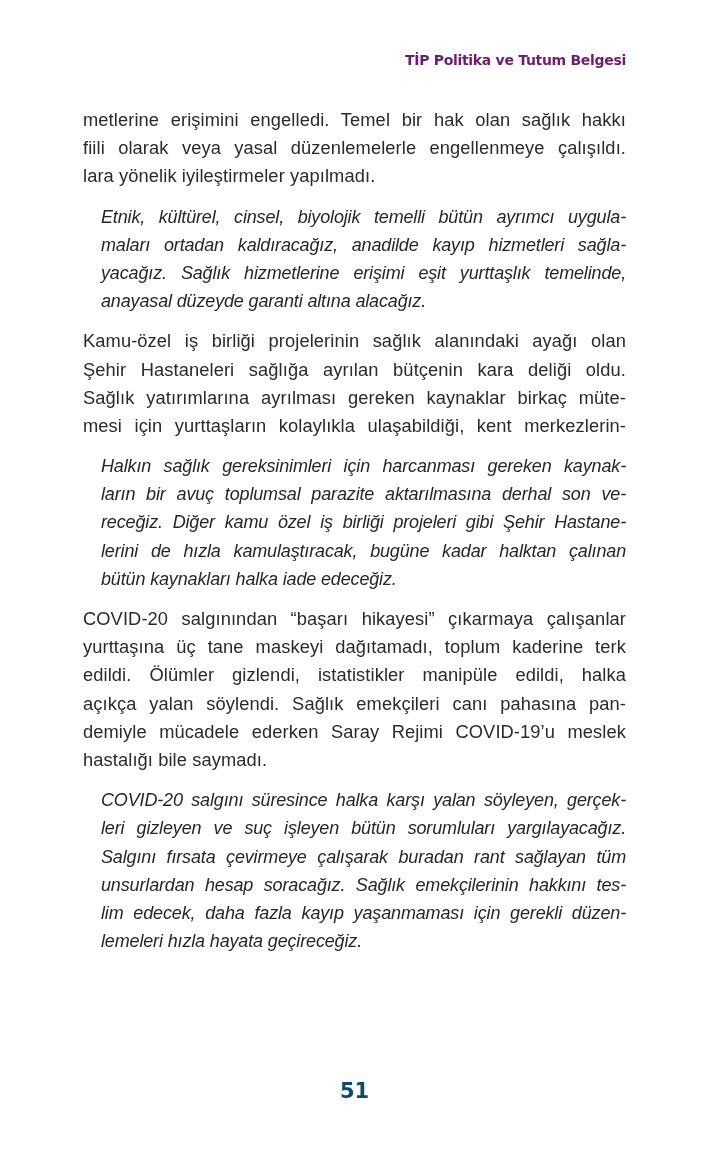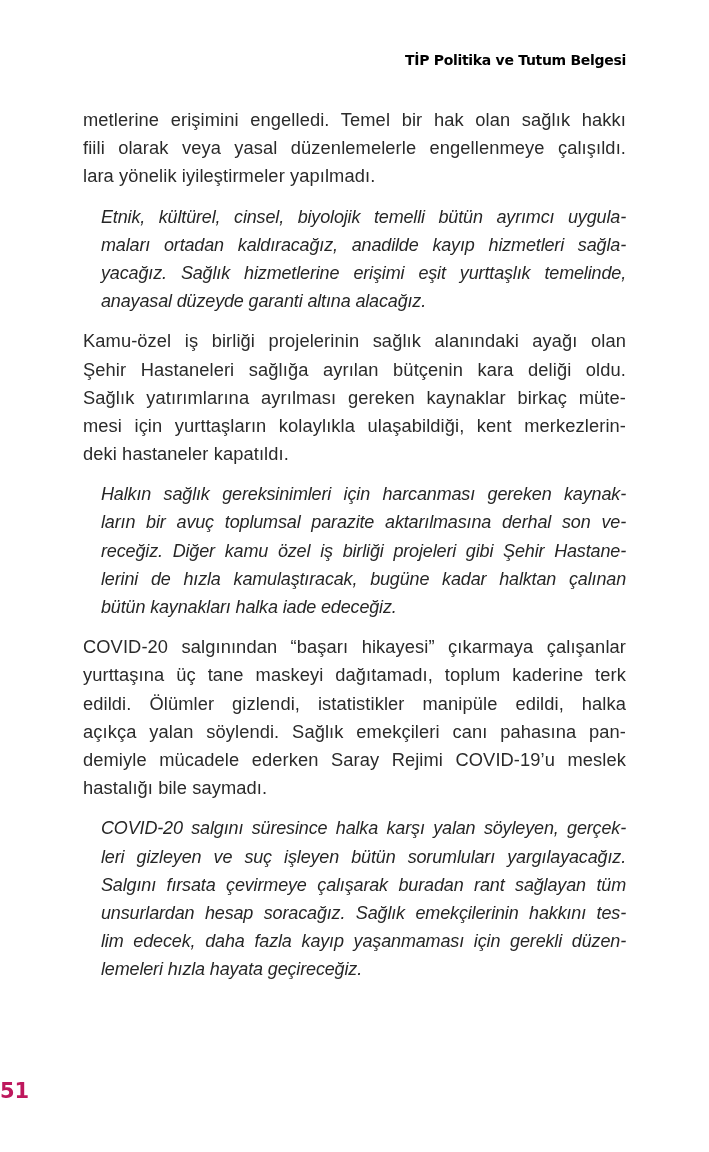--- a/index.html
+++ b/index.html
@@ -16,21 +16,21 @@
       font-family: "Liberation Sans", sans-serif;
     }
     .running-header {
       position: absolute;
       top: 52px;
       right: 83px;
       font-family: "DejaVu Sans", sans-serif;
       font-weight: bold;
       font-size: 14px;
       letter-spacing: -0.3px;
-      color: #000000;
+      color: #701a75;
     }
     .content {
       position: absolute;
       left: 83px;
       top: 106px;
       width: 543px;
     }
     .para {
       margin: 0 0 12px 0;
     }
@@ -57,25 +57,25 @@
       font-size: 18px;
       letter-spacing: -0.15px;
       color: #262626;
       margin-left: 18px;
     }
     .page-number {
       position: absolute;
       top: 1079px;
       left: 0;
       width: 709px;
-      text-align: left;
+      text-align: center;
       font-family: "DejaVu Sans", sans-serif;
       font-weight: bold;
       font-size: 21px;
-      color: #be185d;
+      color: #0c4a6e;
     }
   </style>
 </head>
 <body>
 
 <div class="running-header">TİP Politika ve Tutum Belgesi</div>
 
 <div class="content">
 
   <p class="para">
@@ -89,21 +89,20 @@
     <span class="line">maları ortadan kaldıracağız, anadilde kayıp hizmetleri sağla-</span>
     <span class="line">yacağız. Sağlık hizmetlerine erişimi eşit yurttaşlık temelinde,</span>
     <span class="line last">anayasal düzeyde garanti altına alacağız.</span>
   </p>
 
   <p class="para">
     <span class="line">Kamu-özel iş birliği projelerinin sağlık alanındaki ayağı olan</span>
     <span class="line">Şehir Hastaneleri sağlığa ayrılan bütçenin kara deliği oldu.</span>
     <span class="line">Sağlık yatırımlarına ayrılması gereken kaynaklar birkaç müte-</span>
     <span class="line">mesi için yurttaşların kolaylıkla ulaşabildiği, kent merkezlerin-</span>
-    <span class="line last">deki hastaneler kapatıldı.</span>
   </p>
 
   <p class="para italic">
     <span class="line">Halkın sağlık gereksinimleri için harcanması gereken kaynak-</span>
     <span class="line">ların bir avuç toplumsal parazite aktarılmasına derhal son ve-</span>
     <span class="line">receğiz. Diğer kamu özel iş birliği projeleri gibi Şehir Hastane-</span>
     <span class="line">lerini de hızla kamulaştıracak, bugüne kadar halktan çalınan</span>
     <span class="line last">bütün kaynakları halka iade edeceğiz.</span>
   </p>
 

